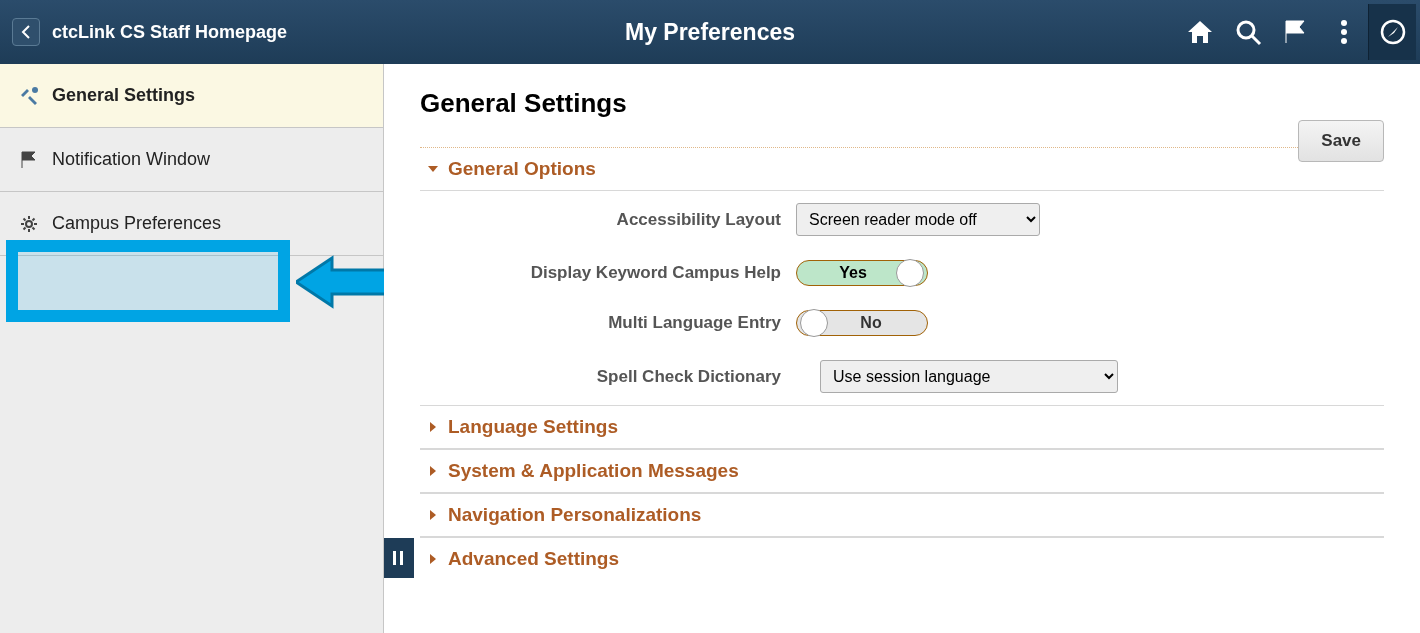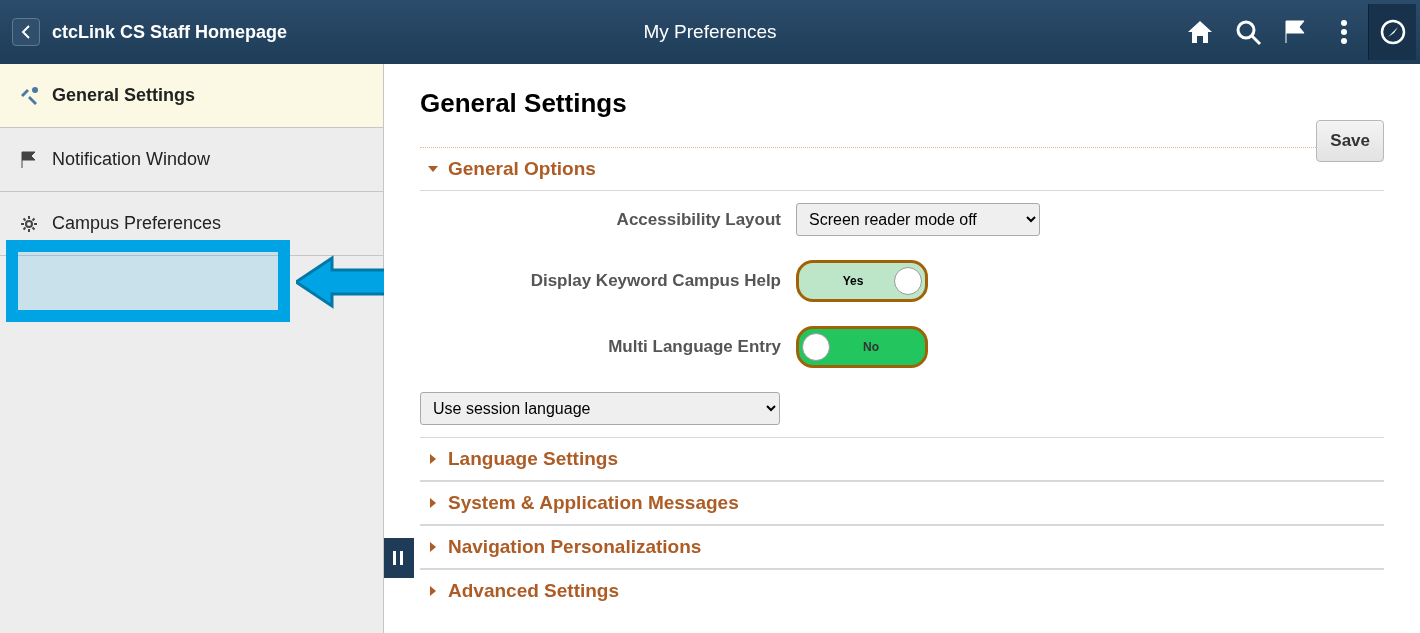--- a/index.html
+++ b/index.html
@@ -34,22 +34,22 @@
   .back-label {
     margin-left: 12px;
     font-weight: bold;
     font-size: 18px;
     color: #fff;
   }
   .page-title {
     position: absolute;
     left: 50%;
     transform: translateX(-50%);
-    font-size: 19px;
-    font-weight: normal;
+    font-size: 23px;
+    font-weight: bold;
     color: #fff;
   }
   .header-icons {
     margin-left: auto;
     display: flex;
     align-items: center;
     padding-right: 4px;
   }
   .hicon {
     width: 48px;
@@ -131,21 +131,21 @@
   .main h1 {
     font-size: 26px;
     font-weight: bold;
     color: #000;
     margin-bottom: 10px;
   }
   .save-btn {
     position: absolute;
     top: 56px;
     right: 36px;
-    padding: 10px 13px;
+    padding: 10px 22px;
     font-size: 17px;
     font-weight: bold;
     color: #333;
     background: linear-gradient(to bottom,#f4f4f4,#e2e2e2);
     border: 1px solid #b8b8b8;
     border-radius: 4px;
     cursor: pointer;
   }
   .section {
     margin-top: 28px;
@@ -182,36 +182,36 @@
     font-weight: bold;
     color: #555;
   }
   .form-ctrl select {
     font-size: 16px;
     padding: 6px 8px;
     border: 1px solid #aaa;
     border-radius: 3px;
   }
   .sel-sm { width: 244px; }
-  .sel-lg { width: 360px; }
+  .sel-lg { width: 298px; margin-left: 24px; }
   
   .toggle {
     width: 132px;
-    height: 42px;
-    border: 3px solid #a16207;
+    height: 26px;
+    border: 1px solid #a16207;
     border-radius: 17px;
     display: flex;
     align-items: center;
     position: relative;
     cursor: pointer;
-    font-size: 12px;
+    font-size: 16px;
     font-weight: bold;
   }
   .toggle.yes { background: #bde6c9; }
-  .toggle.no  { background: #22c55e; }
+  .toggle.no  { background: #e5e5e5; }
   .toggle .knob {
     width: 28px;
     height: 28px;
     border-radius: 50%;
     background: #fff;
     border: 1px solid #999;
     position: absolute;
   }
   .toggle.yes .knob { right: 3px; }
   .toggle.no  .knob { left: 3px; }
@@ -353,20 +353,21 @@
         <div class="form-label">Multi Language Entry</div>
         <div class="form-ctrl">
           <div class="toggle no">
             <span class="knob"></span>
             <span class="lbl">No</span>
           </div>
         </div>
       </div>
 
       <div class="form-row">
+        <div class="form-label">Spell Check Dictionary</div>
         <div class="form-ctrl">
           <select class="sel-lg">
             <option>Use session language</option>
           </select>
         </div>
       </div>
 
       <div class="sec-head">
         <span class="sec-caret">
           <svg width="10" height="12" viewBox="0 0 10 12">

